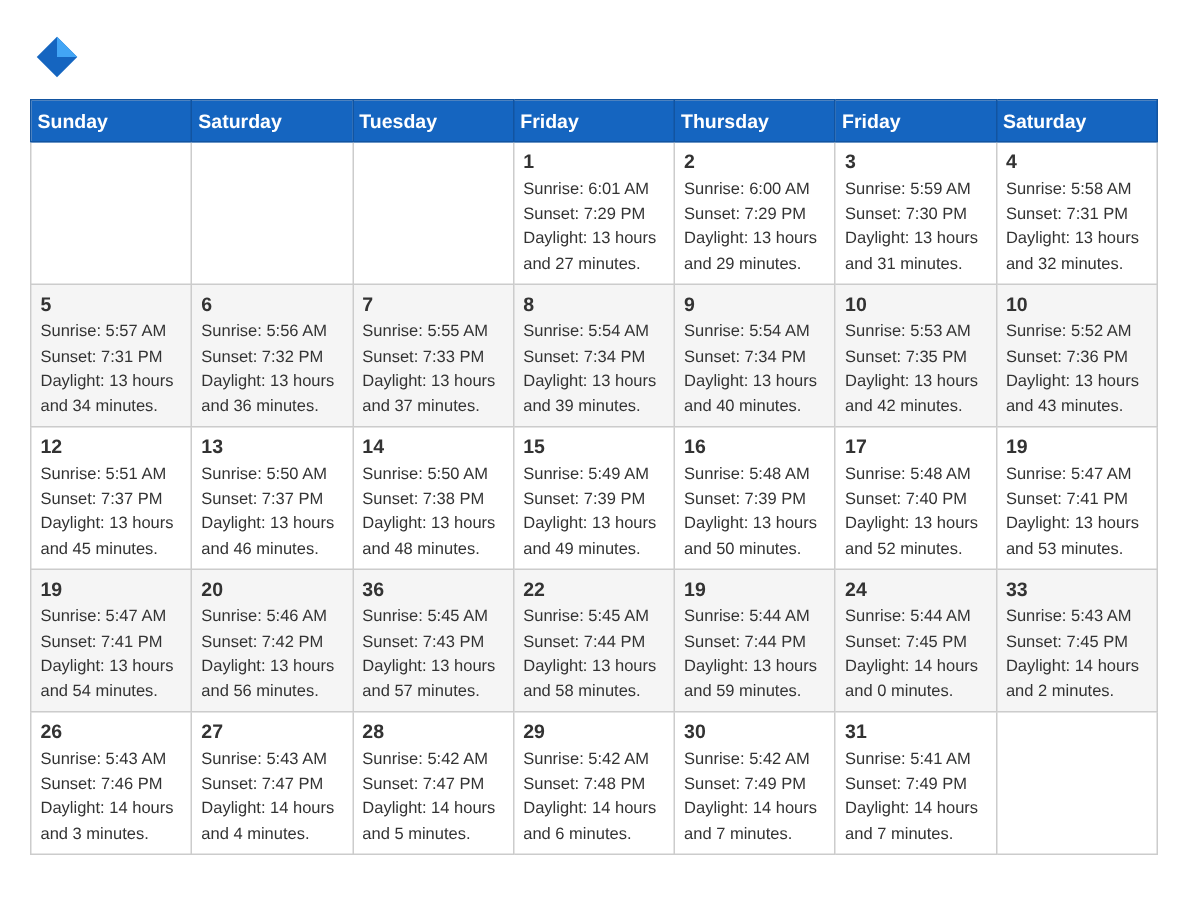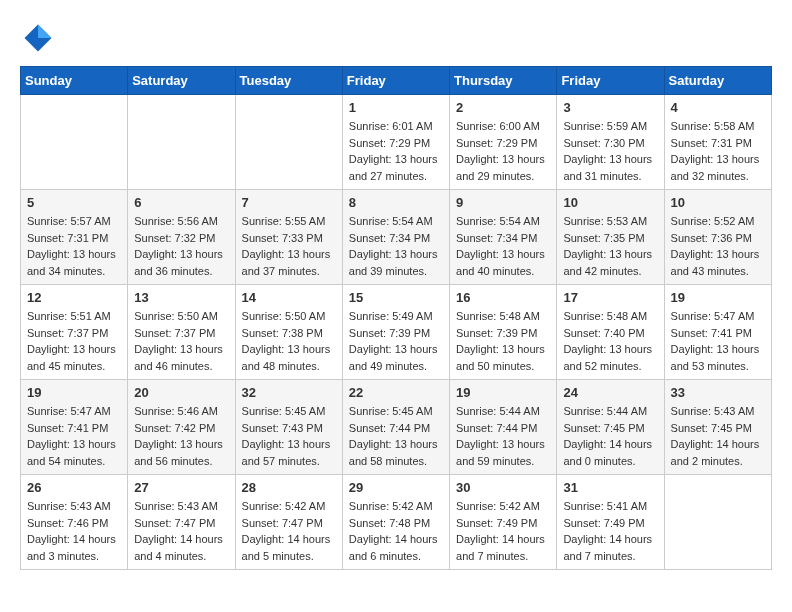--- a/index.html
+++ b/index.html
@@ -210,21 +210,21 @@
       <tr>
         <td>
           <span class="day-number">19</span>
           <div class="cell-content">Sunrise: 5:47 AM<br>Sunset: 7:41 PM<br>Daylight: 13 hours and 54 minutes.</div>
         </td>
         <td>
           <span class="day-number">20</span>
           <div class="cell-content">Sunrise: 5:46 AM<br>Sunset: 7:42 PM<br>Daylight: 13 hours and 56 minutes.</div>
         </td>
         <td>
-          <span class="day-number">32</span>
+          <span class="day-number">36</span>
           <div class="cell-content">Sunrise: 5:45 AM<br>Sunset: 7:43 PM<br>Daylight: 13 hours and 57 minutes.</div>
         </td>
         <td>
           <span class="day-number">22</span>
           <div class="cell-content">Sunrise: 5:45 AM<br>Sunset: 7:44 PM<br>Daylight: 13 hours and 58 minutes.</div>
         </td>
         <td>
           <span class="day-number">19</span>
           <div class="cell-content">Sunrise: 5:44 AM<br>Sunset: 7:44 PM<br>Daylight: 13 hours and 59 minutes.</div>
         </td>

